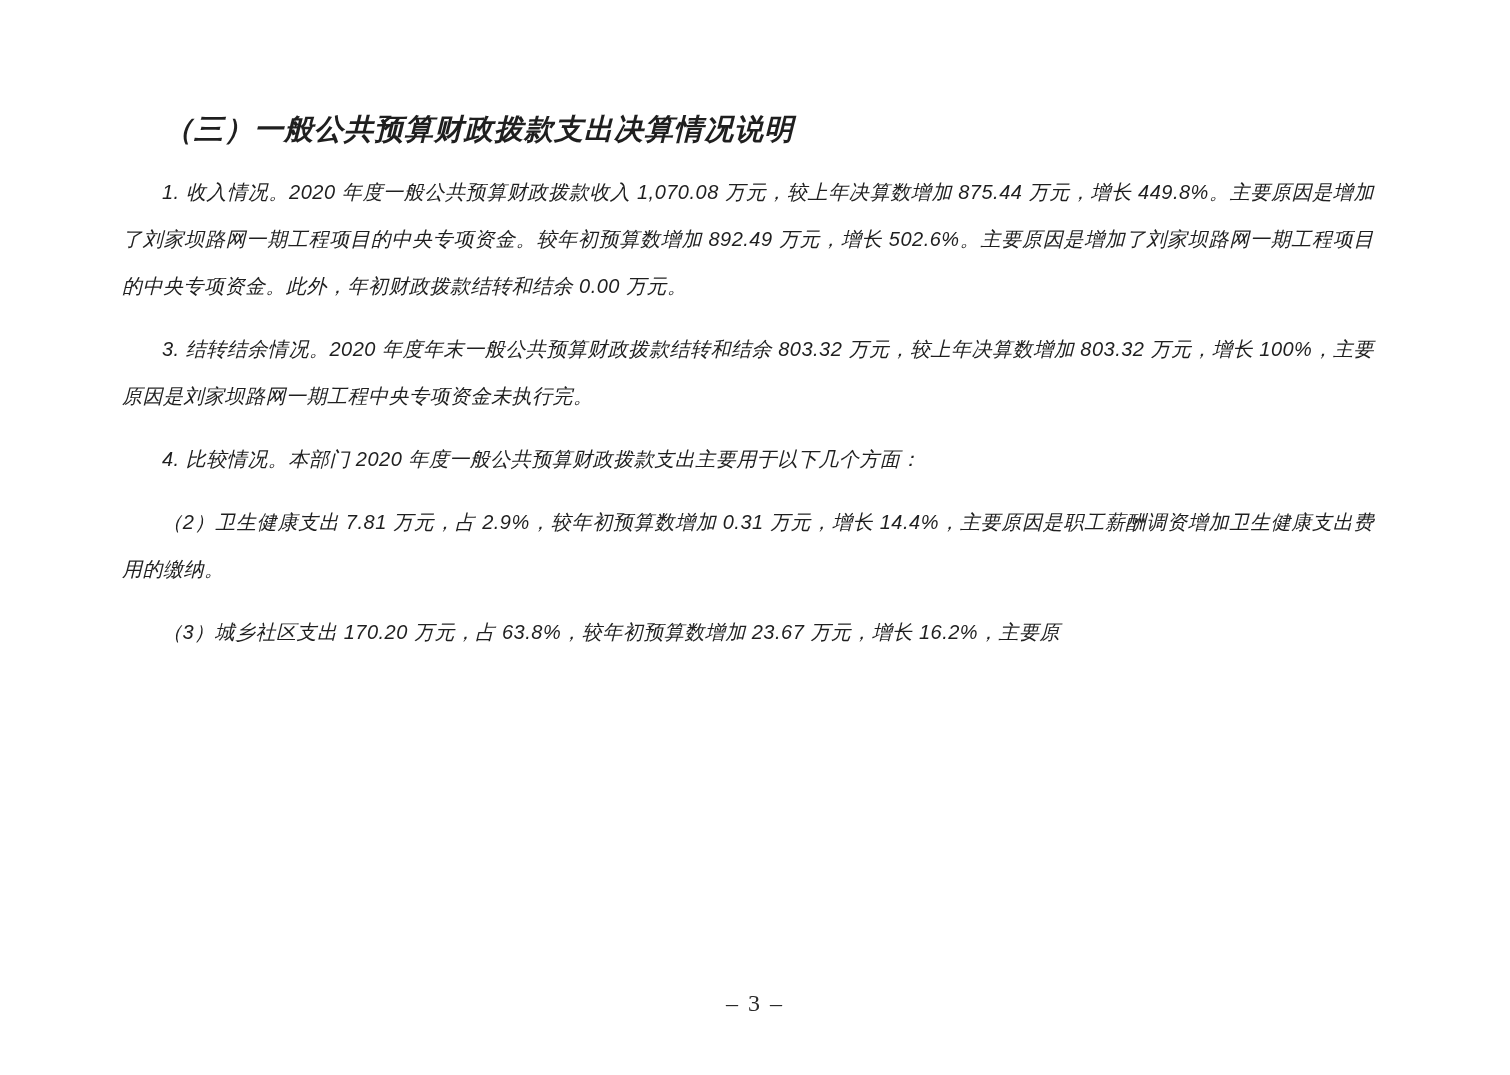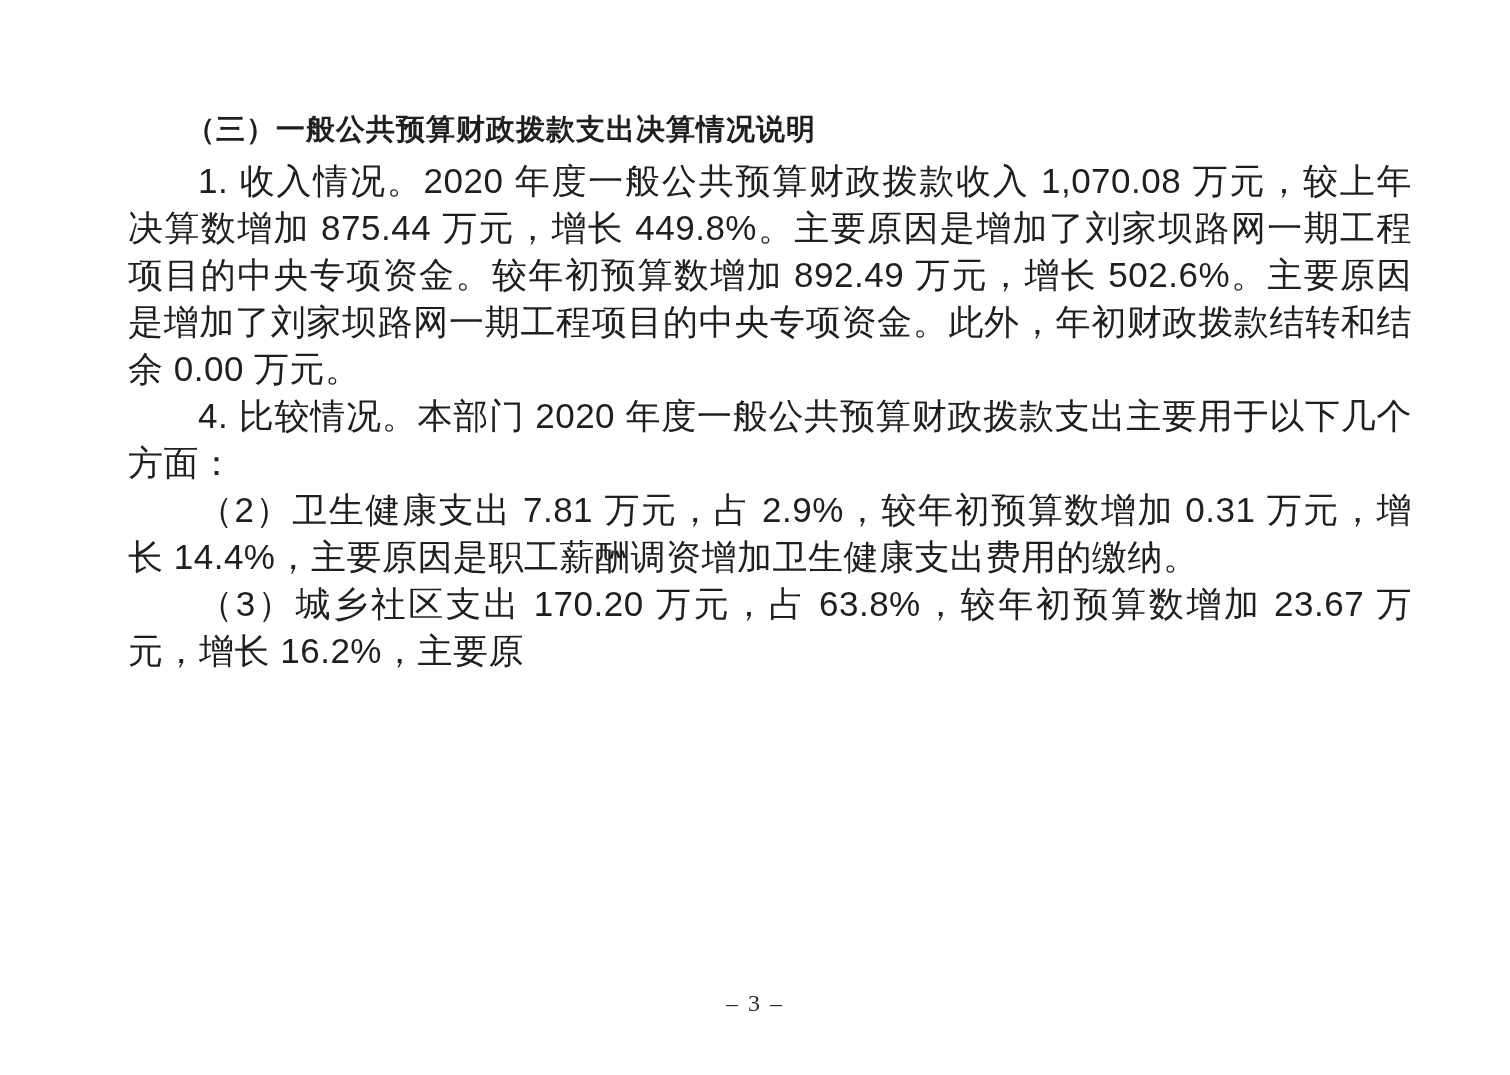--- a/index.html
+++ b/index.html
@@ -11,35 +11,36 @@
     position: relative;
     width: 1510px;
     height: 1075px;
     background: #ffffff;
     color: #1f1f1f;
     font-family: "Liberation Sans", sans-serif;
     overflow: hidden;
   }
   .content {
     position: absolute;
-    left: 128px;
+    left: 106px;
     top: 106px;
     width: 1284px;
+    font-style: italic;
   }
   .heading {
     margin: 0 0 4px 0;
     font-size: 29px;
     font-weight: bold;
     line-height: 47px;
     text-indent: 2em;
     letter-spacing: 1px;
   }
   .para {
-    margin: 0;
-    font-size: 35px;
+    margin: 16px;
+    font-size: 20px;
     font-weight: normal;
     line-height: 47px;
     text-indent: 2em;
     text-align: justify;
     letter-spacing: 0.5px;
   }
   .footer {
     position: absolute;
     left: 113px;
     width: 1284px;
@@ -51,18 +52,19 @@
     letter-spacing: 2px;
   }
 </style>
 </head>
 <body>
 
 <div class="page">
   <div class="content">
     <h2 class="heading">（三）一般公共预算财政拨款支出决算情况说明</h2>
     <p class="para">1. 收入情况。2020 年度一般公共预算财政拨款收入 1,070.08 万元，较上年决算数增加 875.44 万元，增长 449.8%。主要原因是增加了刘家坝路网一期工程项目的中央专项资金。较年初预算数增加 892.49 万元，增长 502.6%。主要原因是增加了刘家坝路网一期工程项目的中央专项资金。此外，年初财政拨款结转和结余 0.00 万元。</p>
+    <p class="para">3. 结转结余情况。2020 年度年末一般公共预算财政拨款结转和结余 803.32 万元，较上年决算数增加 803.32 万元，增长 100%，主要原因是刘家坝路网一期工程中央专项资金未执行完。</p>
     <p class="para">4. 比较情况。本部门 2020 年度一般公共预算财政拨款支出主要用于以下几个方面：</p>
     <p class="para">（2）卫生健康支出 7.81 万元，占 2.9%，较年初预算数增加 0.31 万元，增长 14.4%，主要原因是职工薪酬调资增加卫生健康支出费用的缴纳。</p>
     <p class="para">（3）城乡社区支出 170.20 万元，占 63.8%，较年初预算数增加 23.67 万元，增长 16.2%，主要原</p>
   </div>
   <div class="footer">– 3 –</div>
 </div>
 
 </body></html>

